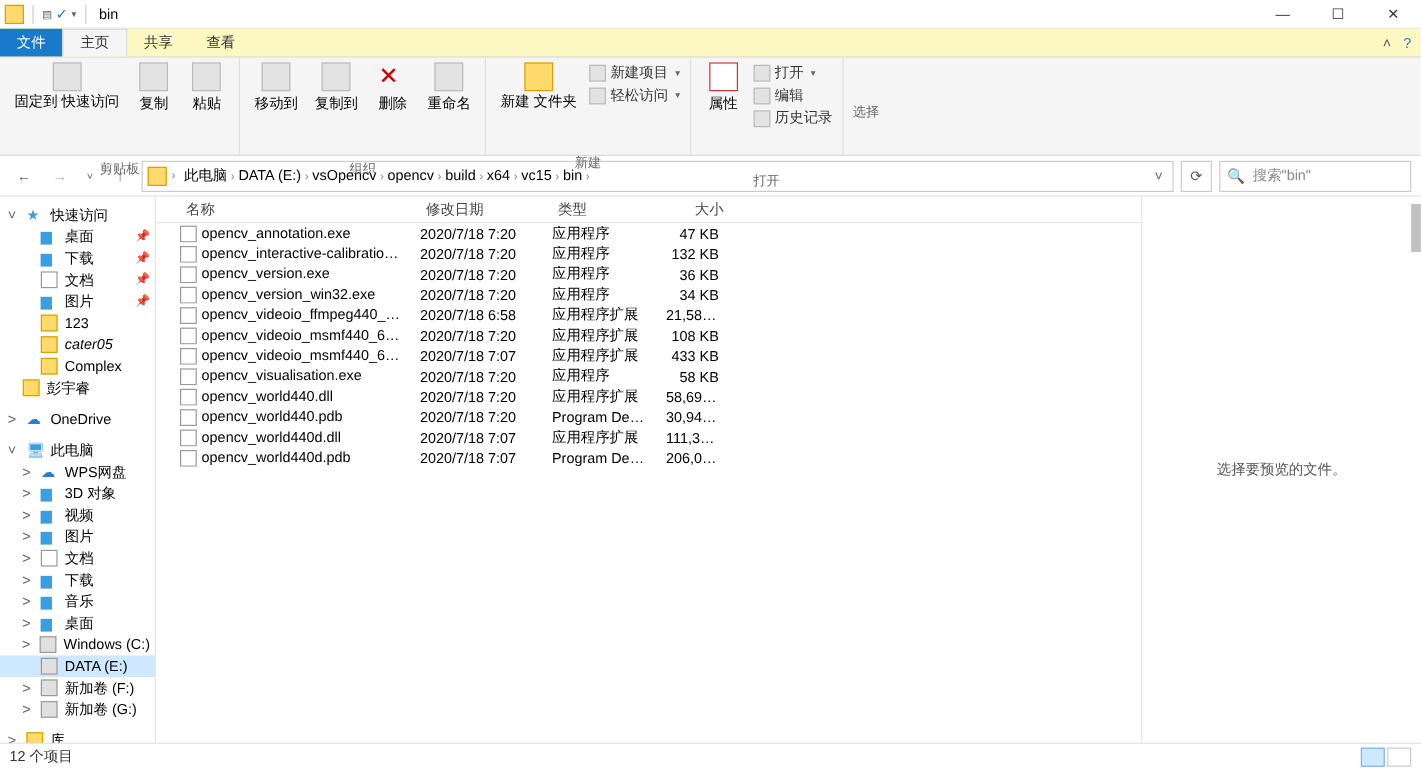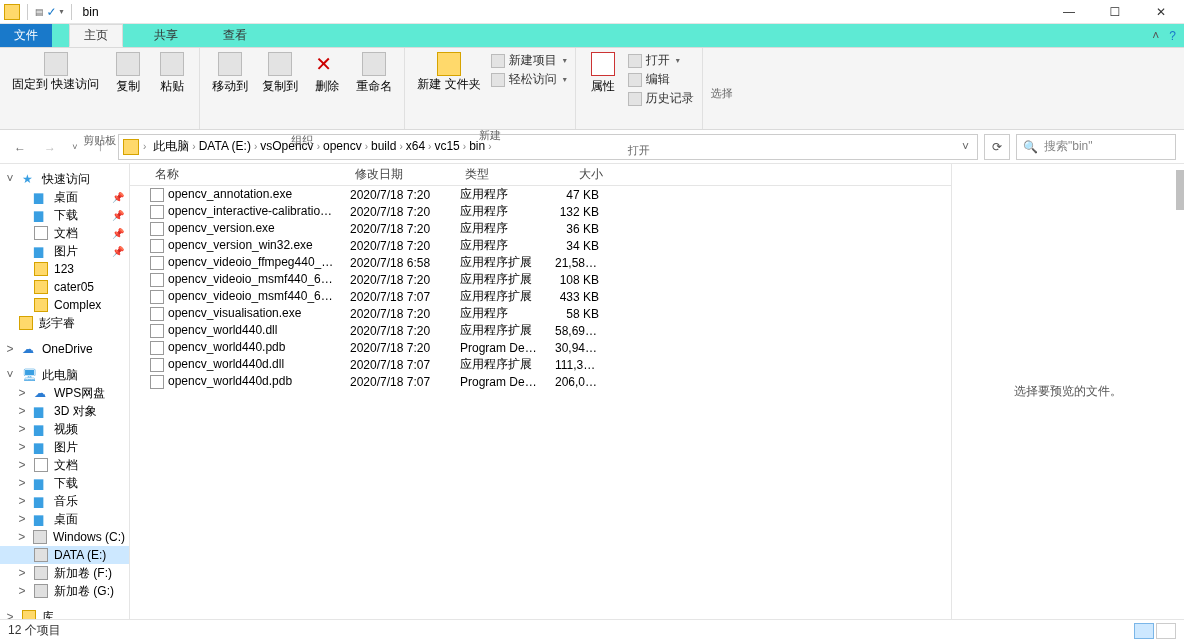--- a/index.html
+++ b/index.html
@@ -8,23 +8,23 @@
 
 .titlebar { height: 24px; display: flex; align-items: center; background: #fff; border-bottom: 1px solid #e5e5e5; }
 .titlebar .qat { display: flex; align-items: center; padding: 0 4px; gap: 3px; }
 .titlebar .qat .folder-icon { width: 16px; height: 16px; background: #ffd96b; border: 1px solid #d6a300; }
 .titlebar .sep { width: 1px; height: 16px; background: #ccc; margin: 0 4px; }
 .titlebar .title-text { margin-left: 4px; }
 .win-controls { margin-left: auto; display: flex; }
 .win-controls div { width: 46px; height: 24px; display: flex; align-items: center; justify-content: center; color: #333; }
 
 
-.tabs-row { display: flex; align-items: stretch; height: 24px; background: #5eead4; border-bottom: 1px solid #dadada; }
+.tabs-row { display: flex; align-items: stretch; height: 24px; background: #fef9c3; border-bottom: 1px solid #dadada; }
 .tabs-row .file-tab { background: #1979ca; color: #fff; padding: 0 14px; display: flex; align-items: center; }
-.tabs-row .tab { padding: 0 14px; display: flex; align-items: center; color: #333; margin-left: 17px; }
+.tabs-row .tab { padding: 0 14px; display: flex; align-items: center; color: #333; }
 .tabs-row .tab.active { border: 1px solid #dadada; border-bottom-color: #f5f5f5; background: #f5f5f5; }
 .tabs-row .right-icons { margin-left: auto; display: flex; align-items: center; gap: 10px; padding-right: 8px; color: #555; }
 
 
 .ribbon { background: #f5f5f5; height: 82px; display: flex; border-bottom: 1px solid #dadada; position: relative; }
 .ribbon-group { border-right: 1px solid #e0e0e0; padding: 2px 8px 0 8px; display: flex; flex-direction: column; justify-content: space-between; }
 .ribbon-group .g-body { display: flex; align-items: flex-start; gap: 6px; flex: 1; }
 .ribbon-group .g-name { text-align: center; color: #666; font-size: 11px; padding: 2px 0; margin-top: 34px; }
 .big-btn { display: flex; flex-direction: column; align-items: center; gap: 2px; padding: 2px 4px; min-width: 38px; }
 .big-btn .ico { width: 24px; height: 24px; background: #e3e3e3; border: 1px solid #bbb; }
@@ -256,21 +256,21 @@
         <span class="exp"></span>
         <span class="np-icon ic-blue">▆</span>
         <span>图片</span>
         <span class="np-pin">📌</span>
       </div>
       <div class="np-item" style="padding-left: 30px;">
         <span class="exp"></span>
         <span class="np-icon ic-folder"></span>
         <span>123</span>
       </div>
-      <div class="np-item" style="padding-left: 30px;">
+      <div class="np-item" style="padding-left: 30px; font-style: italic;">
         <span class="exp"></span>
         <span class="np-icon ic-folder"></span>
         <span>cater05</span>
       </div>
       <div class="np-item" style="padding-left: 30px;">
         <span class="exp"></span>
         <span class="np-icon ic-folder"></span>
         <span>Complex</span>
       </div>
       <div class="np-item" style="padding-left: 15px;">

